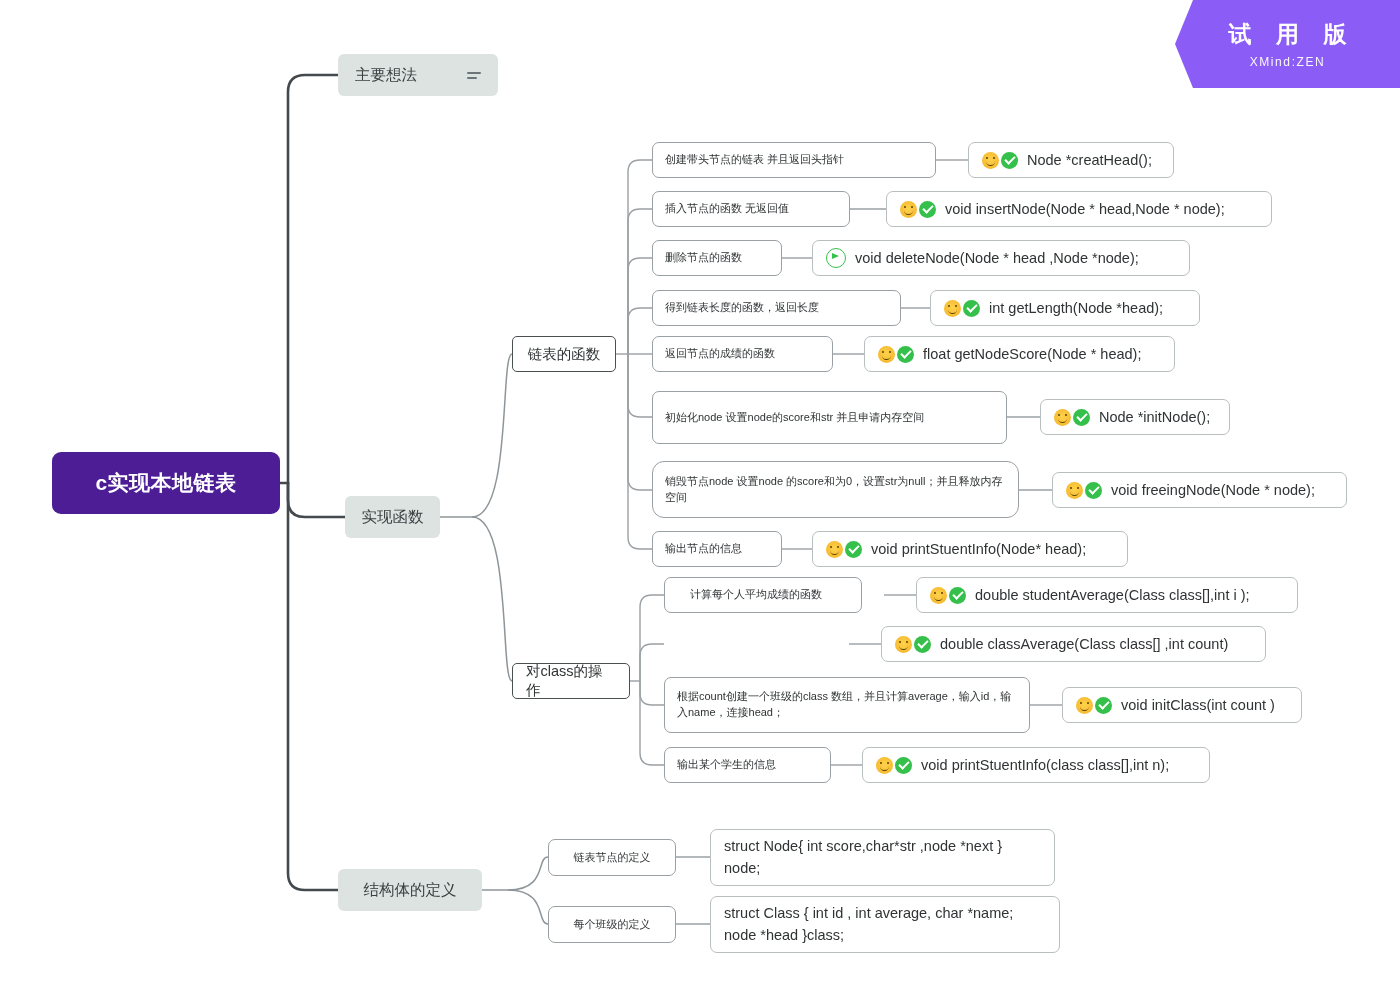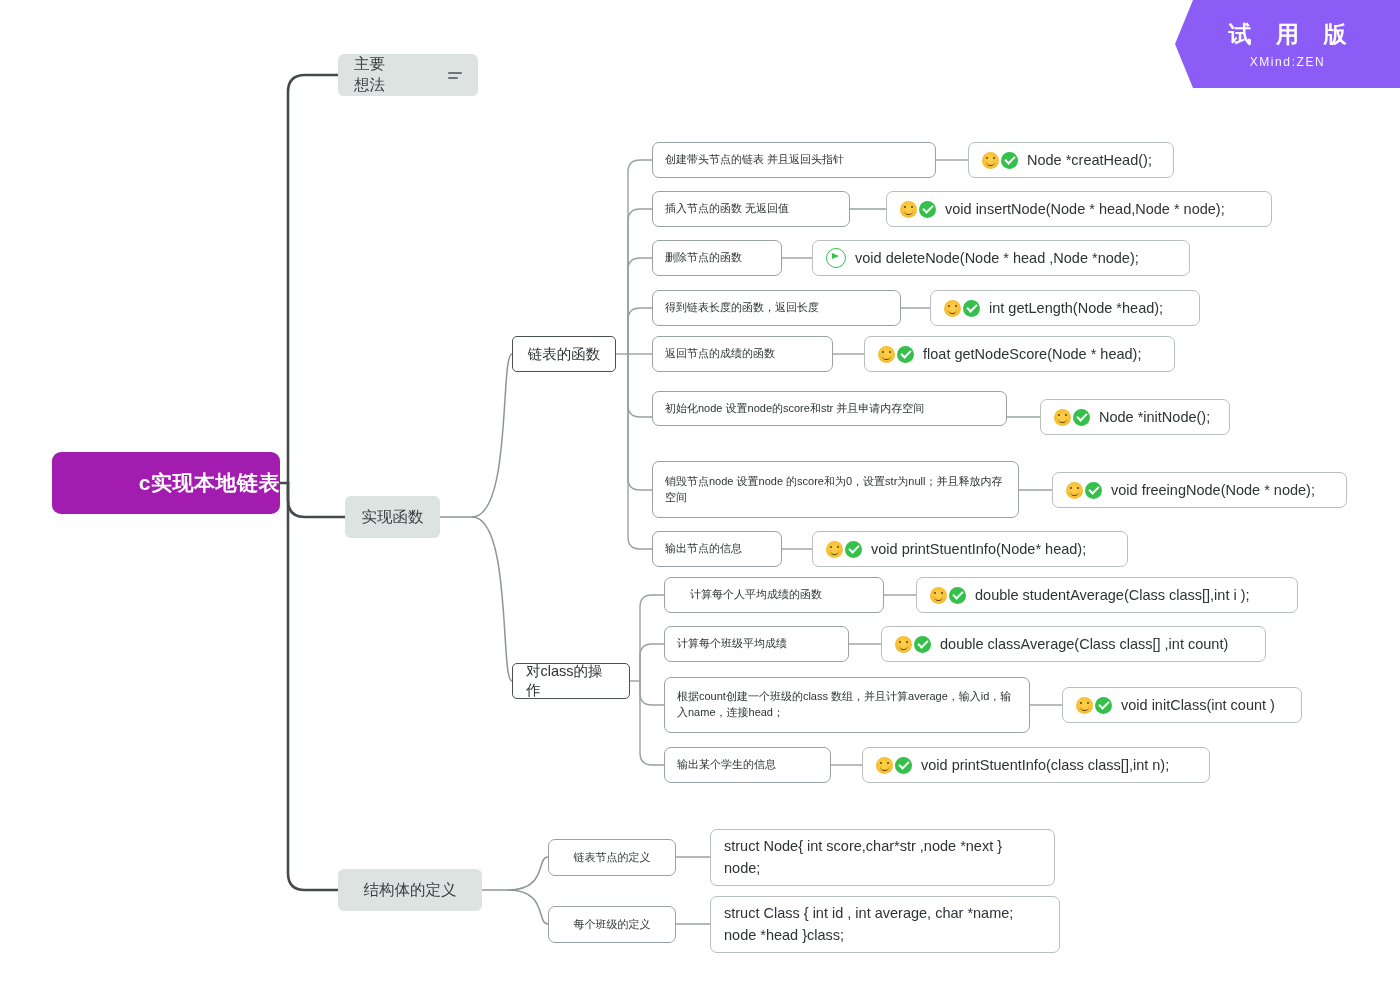--- a/index.html
+++ b/index.html
@@ -10,23 +10,23 @@
     overflow:hidden;
     position:relative;
   }
   #canvas{position:absolute;left:0;top:0;width:1400px;height:1007px;}
   svg.links{position:absolute;left:0;top:0;width:1400px;height:1007px;pointer-events:none;}
 
   .node{position:absolute;box-sizing:border-box;display:flex;align-items:center;}
 
   
   .root{
-    background:#a21caf;color:#ffffff;border-radius:9px;
+    background:#4c1d95;color:#ffffff;border-radius:9px;
     font-size:21px;font-weight:bold;letter-spacing:.5px;
-    justify-content:flex-end;
+    justify-content:center;
   }
 
   
   .lvl1{
     background:#DCE3E1;color:#3a3f41;border-radius:6px;
     font-size:15.5px;padding:0 16px;justify-content:center;
   }
   .lvl1 .notes-ico{margin-left:9px;display:inline-flex;flex-direction:column;gap:3px;}
   .lvl1 .notes-ico i{display:block;height:2px;background:#6c7578;border-radius:1px;}
   .lvl1 .notes-ico i:nth-child(1){width:14px;}
@@ -138,21 +138,21 @@
       <path d="M831,765 L862,765"></path>
       <path d="M676,857 L710,857"></path>
       <path d="M676,924 L710,924"></path>
     </g>
   </svg>
 
   <div class="node root" style="left:52px;top:452px;width:228px;height:62px;">
     <span>c实现本地链表</span>
   </div>
 
-  <div class="node lvl1" style="left:338px;top:54px;width:140px;height:42px;gap:41px;">
+  <div class="node lvl1" style="left:338px;top:54px;width:160px;height:42px;gap:41px;">
     <span>主要想法</span>
     <span class="notes-ico">
         <i></i>
         <i></i>
       </span>
   </div>
 
   <div class="node lvl1" style="left:345px;top:496px;width:95px;height:42px;">
     <span>实现函数</span>
   </div>
@@ -177,24 +177,24 @@
   </div>
   <div class="node lvl3" style="left:652px;top:240px;width:130px;height:36px;">
     <span>删除节点的函数</span>
   </div>
   <div class="node lvl3" style="left:652px;top:336px;width:181px;height:36px;">
     <span>返回节点的成绩的函数</span>
   </div>
   <div class="node lvl3" style="left:652px;top:290px;width:249px;height:36px;">
     <span>得到链表长度的函数，返回长度</span>
   </div>
-  <div class="node lvl3" style="left:652px;top:391px;width:355px;height:35px;">
+  <div class="node lvl3" style="left:652px;top:391px;width:355px;height:53px;">
     <span>初始化node 设置node的score和str 并且申请内存空间</span>
   </div>
-  <div class="node lvl3" style="left:652px;top:461px;width:367px;height:57px;">
+  <div class="node lvl3" style="left:652px;top:461px;width:367px;height:57px;border-radius:12px;">
     <span>销毁节点node 设置node 的score和为0，设置str为null；并且释放内存空间</span>
   </div>
   <div class="node lvl3" style="left:652px;top:531px;width:130px;height:36px;">
     <span>输出节点的信息</span>
   </div>
 
   <div class="node lvl4" style="left:968px;top:142px;width:206px;height:36px;">
     <span class="marks">
       <span class="ico-smiley">
           <span></span>
@@ -280,25 +280,22 @@
       <span class="ico-smiley">
           <span></span>
         </span>
       <span class="ico-check">
           <span></span>
         </span>
     </span>
     <span class="codetext">void printStuentInfo(Node* head);</span>
   </div>
 
-  <div class="node lvl3" style="left:664px;top:577px;width:220px;height:36px;padding-left:25px;">
+  <div class="node lvl3" style="left:664px;top:577px;width:198px;height:36px;padding-left:25px;">
     <span>计算每个人平均成绩的函数</span>
-  </div>
-  <div class="node lvl3" style="left:664px;top:626px;width:185px;height:36px;">
-    <span>计算每个班级平均成绩</span>
   </div>
   <div class="node lvl3" style="left:664px;top:677px;width:366px;height:56px;">
     <span>根据count创建一个班级的class 数组，并且计算average，输入id，输入name，连接head；</span>
   </div>
   <div class="node lvl3" style="left:664px;top:747px;width:167px;height:36px;">
     <span>输出某个学生的信息</span>
   </div>
 
   <div class="node lvl4" style="left:916px;top:577px;width:382px;height:36px;">
     <span class="marks">

